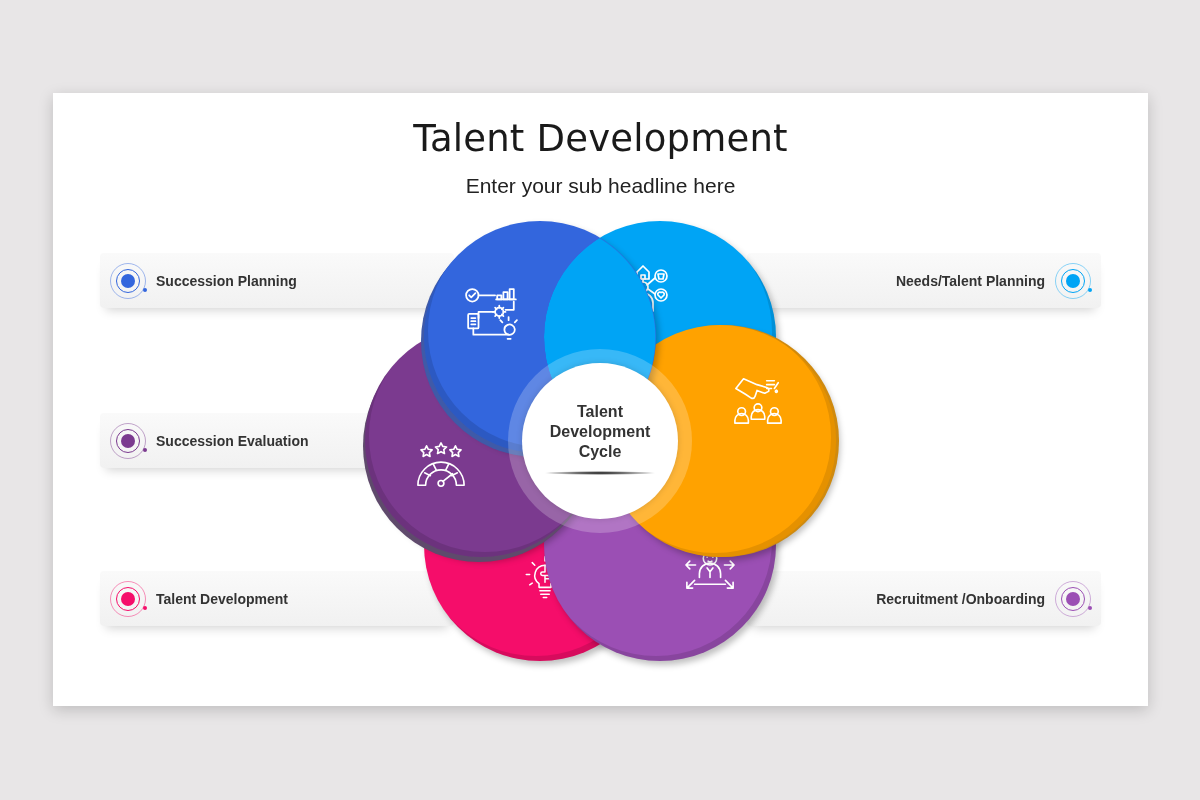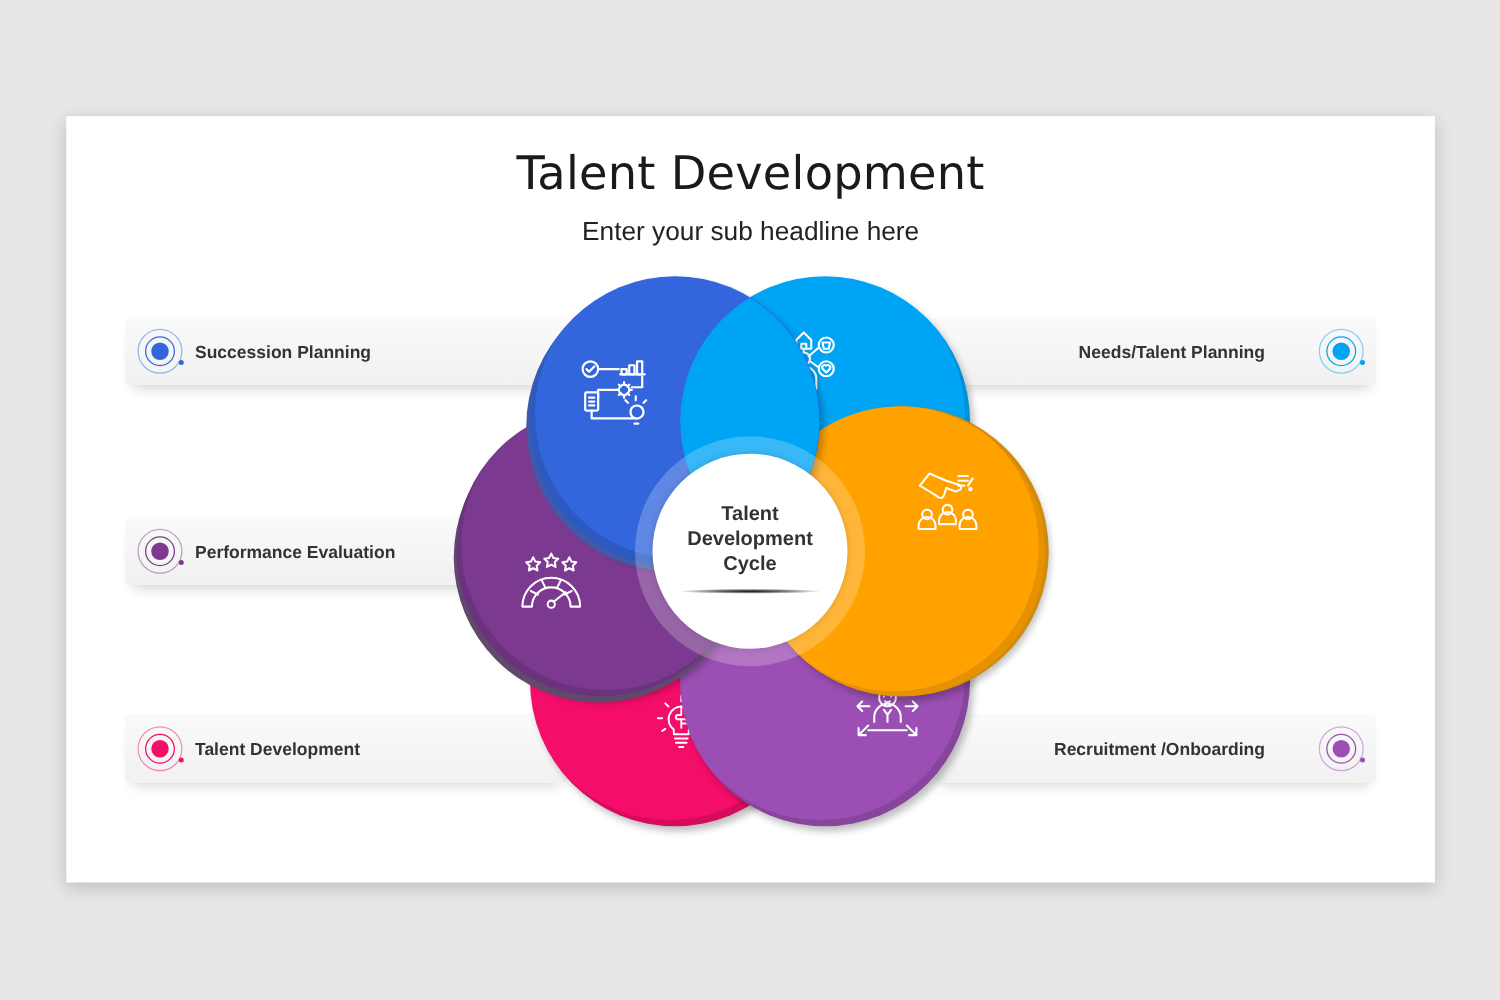--- a/index.html
+++ b/index.html
@@ -39,21 +39,21 @@
     position: absolute;
     height: 55px;
     width: 354px;
     background: linear-gradient(180deg, #fafafa 0%, #f1f1f1 100%);
     border-radius: 4px;
     box-shadow: 0 8px 10px -6px rgba(0,0,0,0.18);
     display: flex;
     align-items: center;
   }
   .label-card.left { left: 47px; padding-left: 10px; }
-  .label-card.right { left: 694px; justify-content: flex-end; padding-right: 10px; gap: 33px; }
+  .label-card.right { left: 694px; justify-content: flex-end; padding-right: 10px; }
   .label-text {
     font-size: 14px;
     font-weight: bold;
     color: #333;
     white-space: nowrap;
   }
   .label-card.left .label-text { margin-left: 10px; }
   .label-card.right .label-text { margin-right: 10px; }
   .target {
     position: relative;
@@ -136,21 +136,21 @@
     <span class="label-text">Succession Planning</span>
   </div>
 
   <div class="label-card left" style="top:320px;">
     <div class="target">
       <div class="ring-outer" style="border-color:#7b3a8f"></div>
       <div class="ring-inner" style="border-color:#7b3a8f"></div>
       <div class="dot" style="background:#7b3a8f"></div>
       <div class="mini" style="background:#7b3a8f"></div>
     </div>
-    <span class="label-text">Performance Evaluation</span>
+    <span class="label-text">Succession Evaluation</span>
   </div>
 
   <div class="label-card left" style="top:478px;">
     <div class="target">
       <div class="ring-outer" style="border-color:#f50d6a"></div>
       <div class="ring-inner" style="border-color:#f50d6a"></div>
       <div class="dot" style="background:#f50d6a"></div>
       <div class="mini" style="background:#f50d6a"></div>
     </div>
     <span class="label-text">Talent Development</span>

